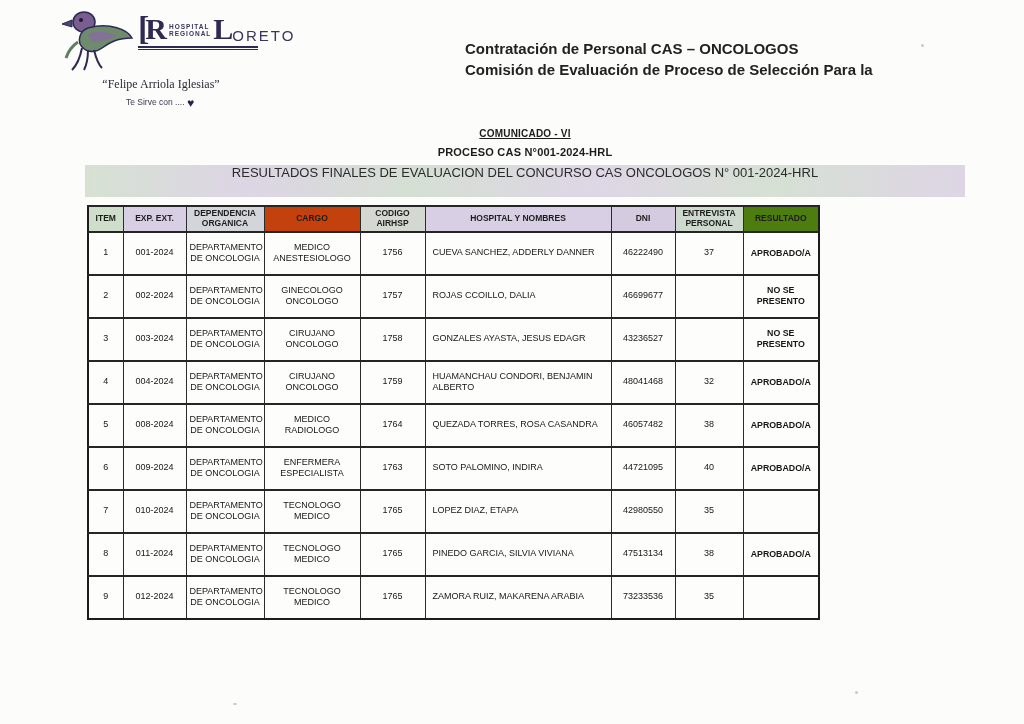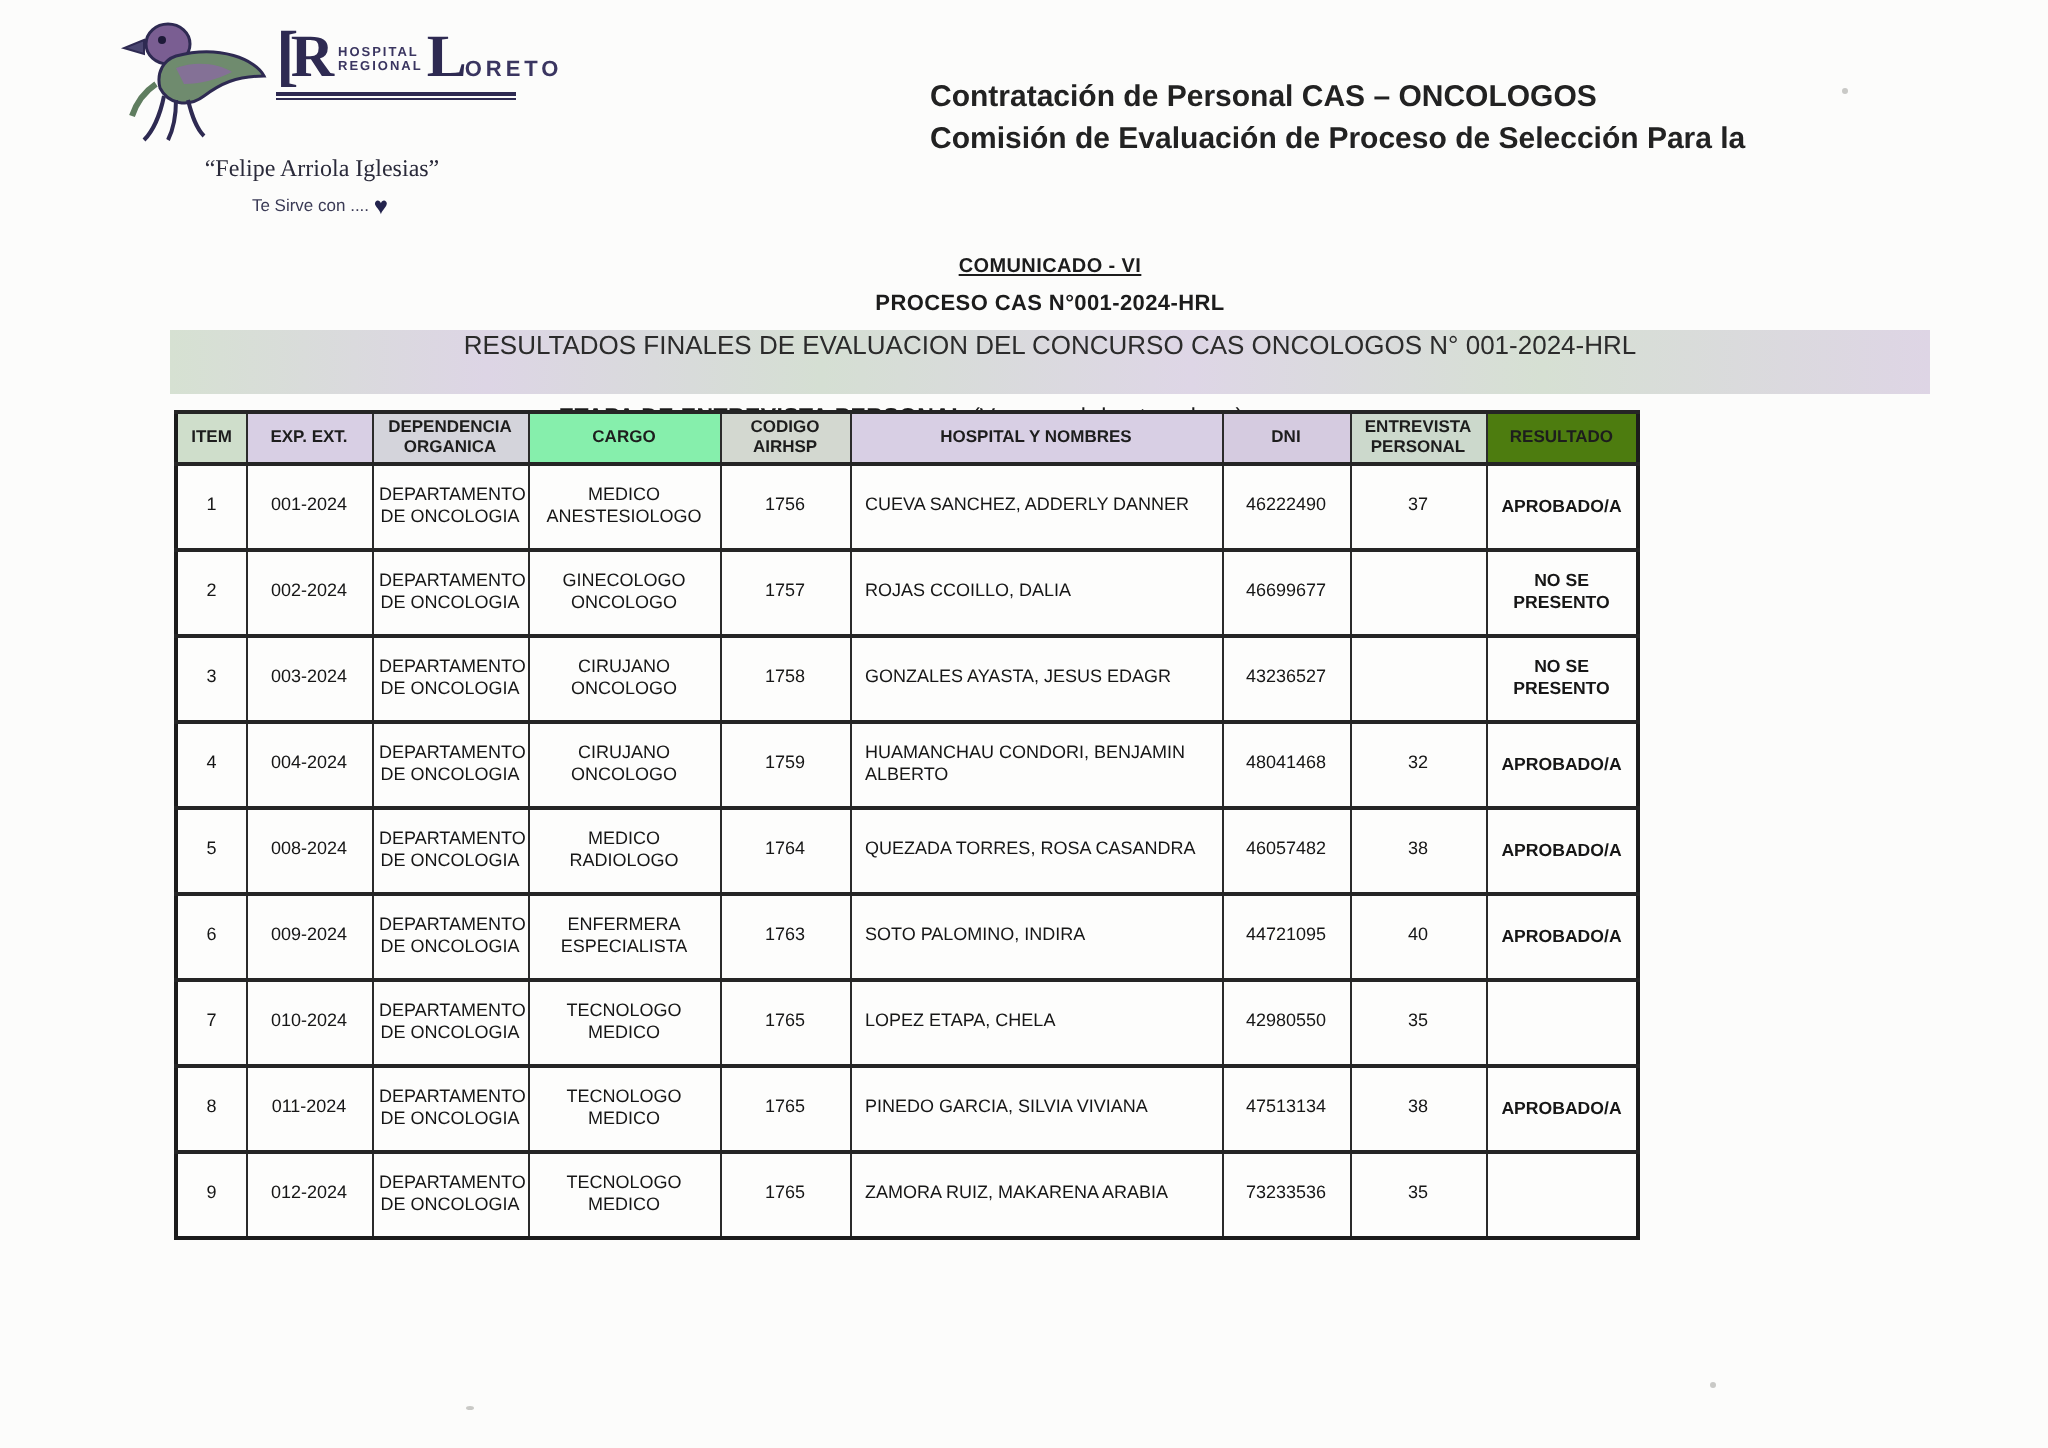--- a/index.html
+++ b/index.html
@@ -20,21 +20,21 @@
   .logo { position:absolute; left:58px; top:8px; width:220px; }
   .logo-row { display:flex; align-items:flex-start; }
   .bird { width:78px; height:66px; flex:0 0 auto; }
   .logo-mark { margin-left:2px; margin-top:6px; color:#2e2a52; }
   .mark-line { display:flex; align-items:center; }
   .mark-bracket { font-size:34px; font-weight:bold; line-height:30px; font-family:"Liberation Serif", serif; }
   .mark-r { font-size:30px; font-weight:bold; line-height:30px; font-family:"Liberation Serif", serif; margin-left:-4px; }
   .mark-words { display:flex; flex-direction:column; margin-left:2px; margin-top:2px; }
   .mark-words span { font-size:6.5px; font-weight:bold; letter-spacing:1px; line-height:7px; color:#3a3560; }
   .mark-l { font-size:30px; font-weight:bold; line-height:30px; font-family:"Liberation Serif", serif; margin-left:2px; }
-  .mark-oreto { font-size:11px; font-weight:bold; letter-spacing:2px; margin-left:-1px; margin-top:12px; color:#3a3560; }
+  .mark-oreto { font-size:15px; font-weight:normal; letter-spacing:2px; margin-left:-1px; margin-top:12px; color:#3a3560; }
   .logo-rule { height:4px; border-top:2px solid #2e2a52; border-bottom:1px solid #2e2a52; margin-top:2px; width:120px; }
   .logo-subtitle {
     font-family:"Liberation Serif", serif;
     font-size:12px; color:#2a2a3a; text-align:center; width:150px; margin:3px 0 0 28px;
   }
   .logo-tagline { font-size:8.5px; color:#3a3a55; text-align:center; width:120px; margin:4px 0 0 42px; }
   .logo-tagline .heart { font-size:12px; color:#23234d; vertical-align:middle; }
 
   
   .main-title {
@@ -144,21 +144,21 @@
       <col class="c5">
         <col class="c6">
         <col class="c7">
         <col class="c8">
     </colgroup>
     <thead>
       <tr id="header-row">
           <th style="background: rgb(207, 222, 203);">ITEM</th>
           <th style="background: rgb(216, 207, 228);">EXP. EXT.</th>
           <th style="background: rgb(212, 212, 219);">DEPENDENCIA ORGANICA</th>
-          <th style="background: #86efac;">CARGO</th>
+          <th style="background: #c2410c;">CARGO</th>
           <th style="background: rgb(211, 216, 208);">CODIGO AIRHSP</th>
           <th style="background: rgb(216, 207, 228);">HOSPITAL Y NOMBRES</th>
           <th style="background: rgb(213, 203, 224);">DNI</th>
           <th style="background: rgb(204, 217, 204);">ENTREVISTA PERSONAL</th>
           <th style="background: #4d7c0f;">RESULTADO</th>
         </tr>
     </thead>
     <tbody id="table-body">
         <tr>
           <td>1</td>
@@ -225,21 +225,21 @@
           <td>44721095</td>
           <td>40</td>
           <td class="resultado">APROBADO/A</td>
         </tr>
         <tr>
           <td>7</td>
           <td>010-2024</td>
           <td>DEPARTAMENTO DE ONCOLOGIA</td>
           <td>TECNOLOGO MEDICO</td>
           <td>1765</td>
-          <td class="left">LOPEZ ETAPA, CHELA</td>
+          <td class="left">LOPEZ DIAZ, ETAPA</td>
           <td>42980550</td>
           <td>35</td>
           <td class="resultado"></td>
         </tr>
         <tr>
           <td>8</td>
           <td>011-2024</td>
           <td>DEPARTAMENTO DE ONCOLOGIA</td>
           <td>TECNOLOGO MEDICO</td>
           <td>1765</td>

